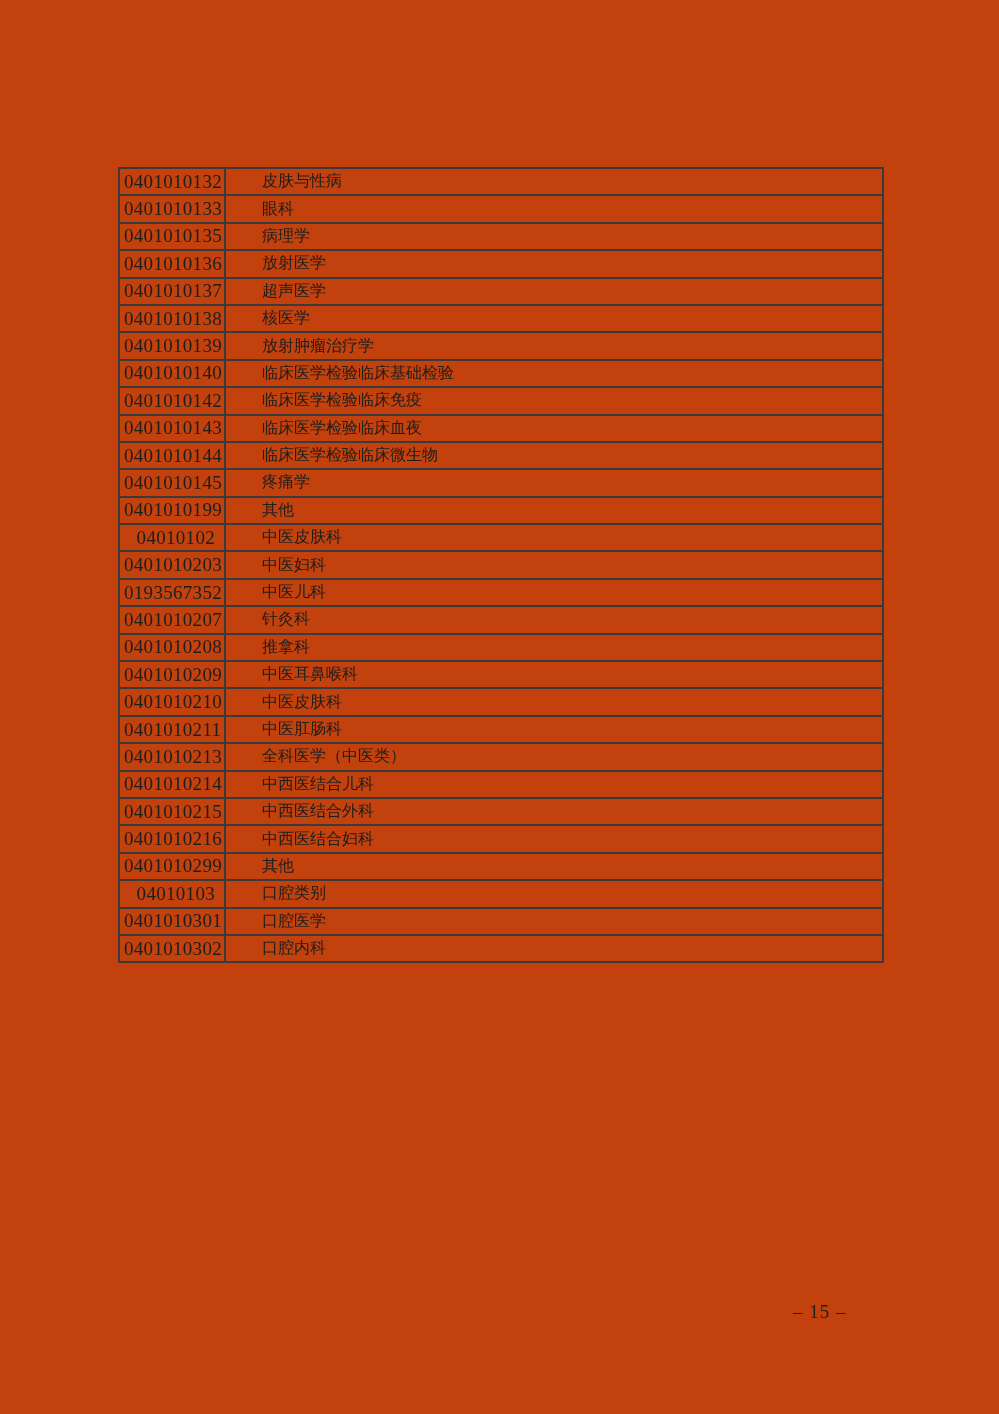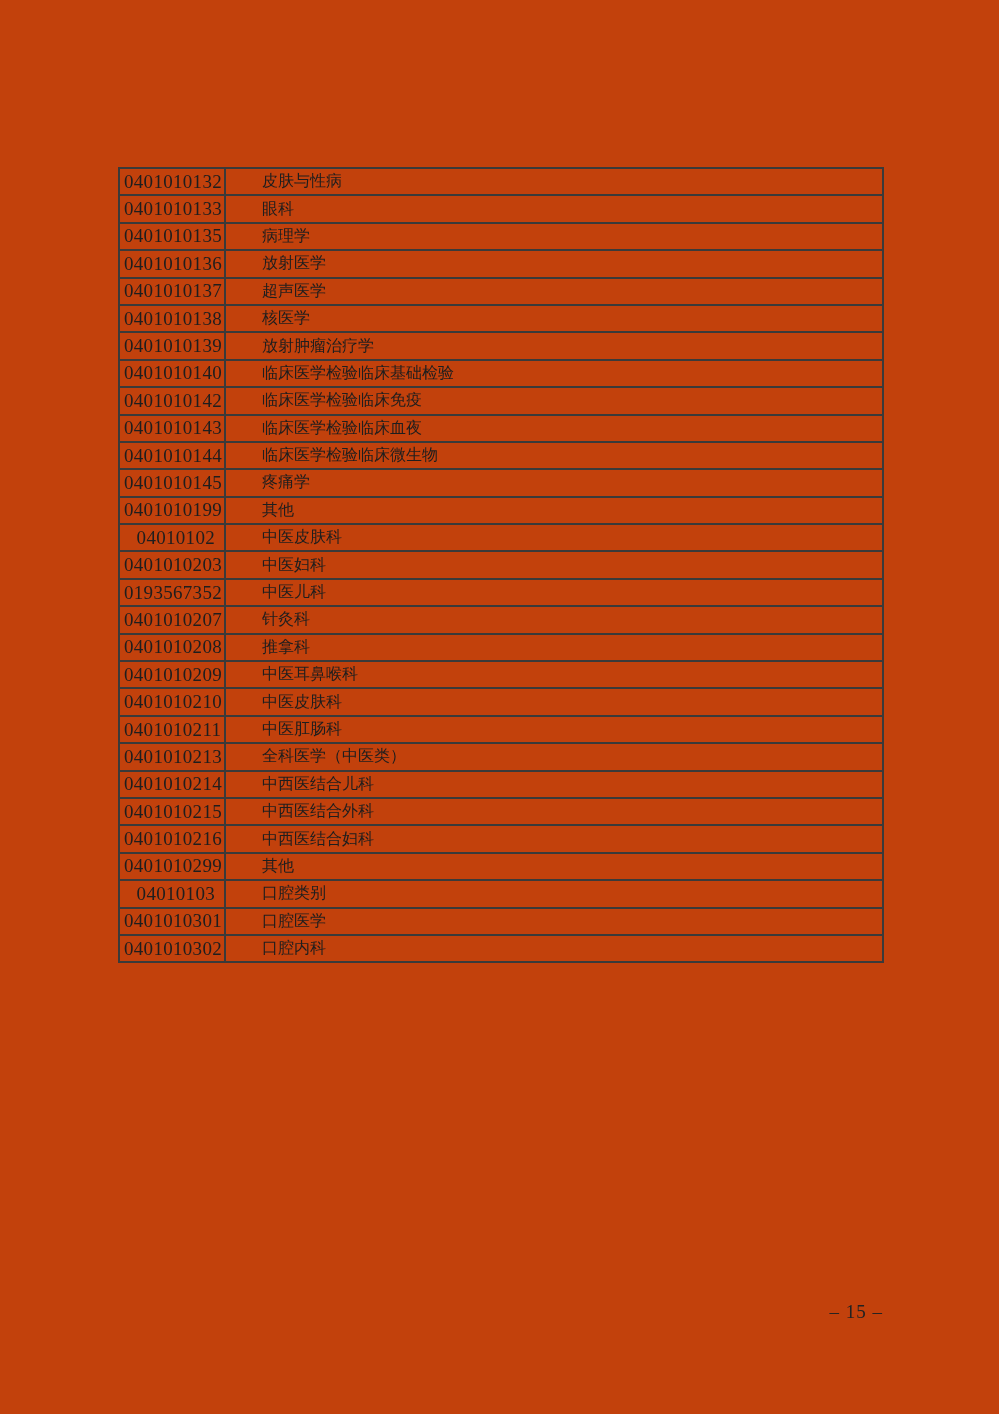--- a/index.html
+++ b/index.html
@@ -53,21 +53,21 @@
     padding-left: 36px;
     padding-right: 6px;
     font-size: 16px;
     font-family: Liberation Sans, sans-serif;
   }
   .page-footer {
     position: absolute;
     left: 793px;
     top: 1301px;
     width: 90px;
-    text-align: right;
+    text-align: left;
     font-size: 19px;
     letter-spacing: 1px;
     color: #222222;
     font-family: "Liberation Serif", "DejaVu Serif", serif;
   }
 </style>
 </head>
 <body>
 
 <div class="page">

